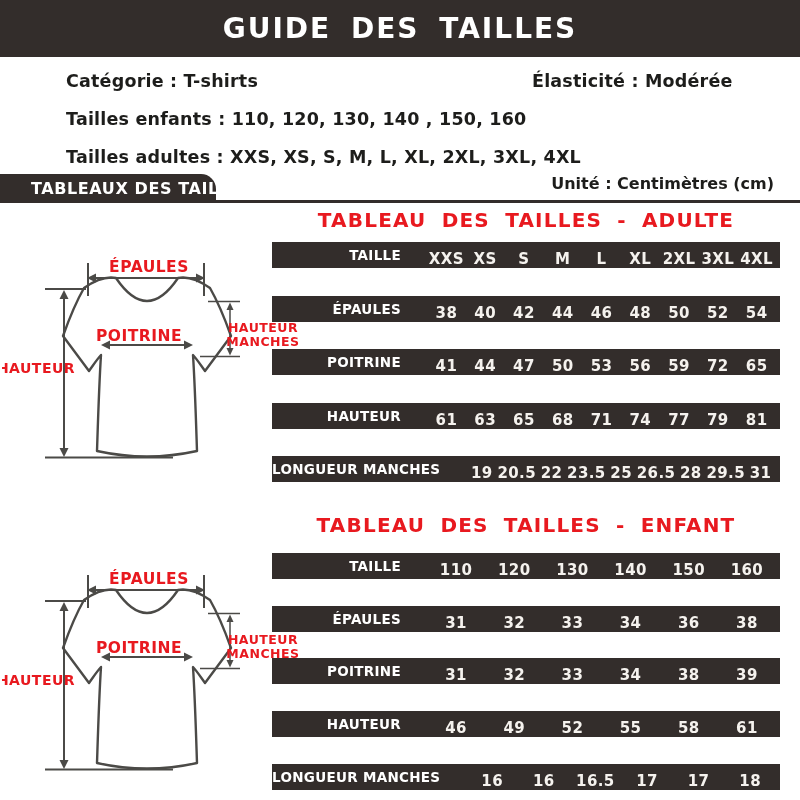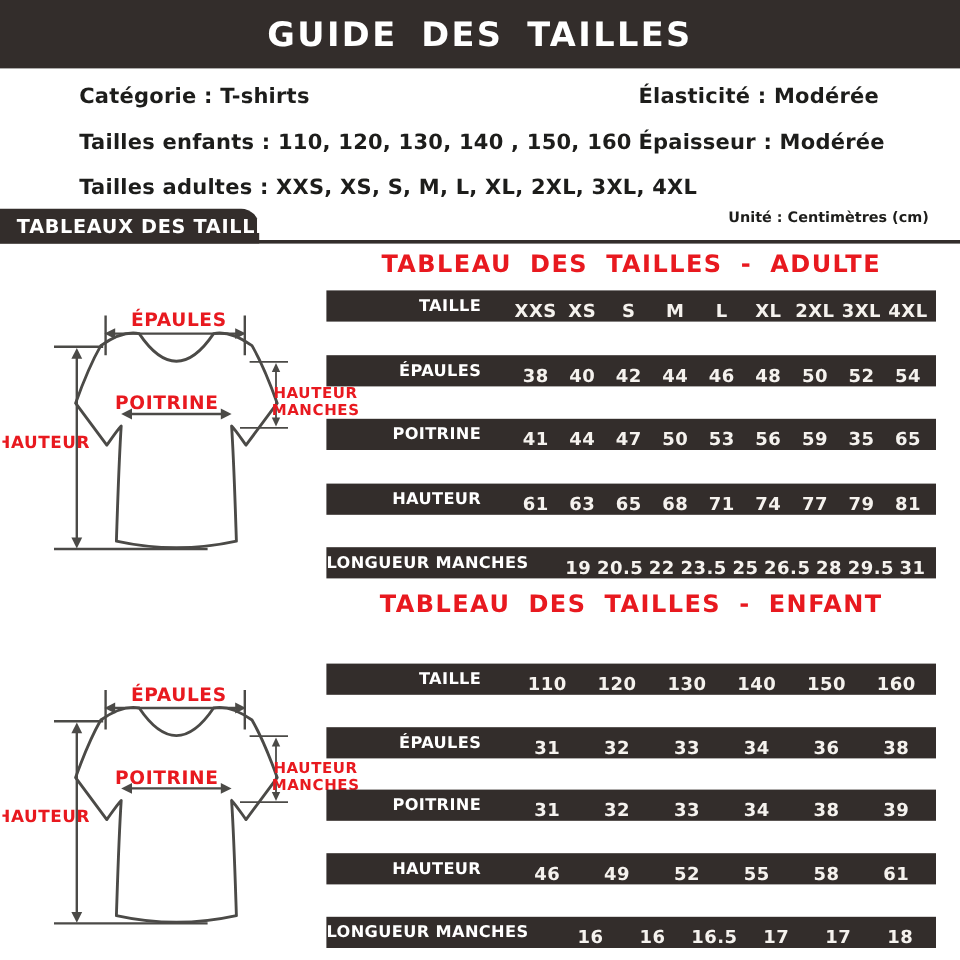--- a/index.html
+++ b/index.html
@@ -21,29 +21,29 @@
   .info-item{position:absolute;font-size:17.5px;font-weight:bold;color:var(--ink);white-space:nowrap;letter-spacing:0.2px;}
   #info-category{left:66px;top:71px;}
   #info-elasticity{left:532px;top:71px;}
   #info-child-sizes{left:66px;top:109px;}
   #info-thickness{left:532px;top:109px;}
   #info-adult-sizes{left:66px;top:147px;}
 
   
   .ribbon{position:absolute;left:0;top:174px;width:216px;height:29px;background:var(--dark);
           border-radius:0 15px 0 0;color:#fff;font-weight:bold;font-size:16px;line-height:29px;
-          padding-left:14px;box-sizing:border-box;letter-spacing:0.6px;white-space:nowrap;}
+          padding-left:31px;box-sizing:border-box;letter-spacing:0.6px;white-space:nowrap;}
   .divider{position:absolute;left:0;top:200px;width:800px;height:3px;background:var(--dark);}
-  .unit{position:absolute;top:174px;right:26px;font-size:12px;font-weight:bold;color:var(--ink);white-space:nowrap;}
+  .unit{position:absolute;top:174px;right:26px;font-size:16px;font-weight:bold;color:var(--ink);white-space:nowrap;}
 
   
   .table-title{position:absolute;left:272px;width:508px;margin:0;text-align:center;color:var(--red);
                font-size:20px;font-weight:bold;letter-spacing:1.2px;word-spacing:7px;white-space:nowrap;}
   #adult-title{top:208px;}
-  #child-title{top:491px;}
+  #child-title{top:513px;}
 
   
   .rows{position:absolute;left:272px;width:508px;display:flex;flex-direction:column;}
   #adult-rows{top:242px;gap:27.5px;}
   #child-rows{top:553px;gap:26.7px;}
   .row-bar{height:26px;background:var(--dark);display:flex;align-items:center;}
   .row-label{flex:0 0 155px;box-sizing:border-box;padding-right:26px;text-align:right;color:#fff;
              font-size:13.5px;font-weight:bold;letter-spacing:0.3px;white-space:nowrap;}
   .row-values{flex:1;display:flex;height:100%;align-items:flex-end;padding-right:4px;}
   .cell{flex:1;text-align:center;color:#f5f2ee;font-size:15px;font-weight:bold;letter-spacing:0.4px;}
@@ -67,21 +67,20 @@
 
 <div class="page">
 
   <header class="banner">
     <h1>GUIDE DES TAILLES</h1>
   </header>
 
   <div class="info-item" id="info-elasticity">Élasticité : Modérée</div>
   <div class="info-item" id="info-category">Catégorie : T-shirts</div>
   <div class="info-item" id="info-child-sizes">Tailles enfants : 110, 120, 130, 140 , 150, 160</div>
-  <div class="info-item" id="info-thickness">Épaisseur : Modérée</div>
   <div class="info-item" id="info-adult-sizes">Tailles adultes : XXS, XS, S, M, L, XL, 2XL, 3XL, 4XL</div>
 
   <div class="divider"></div>
   <div class="ribbon">TABLEAUX DES TAILLES</div>
   <div class="unit">Unité : Centimètres (cm)</div>
 
   <svg class="diagram" id="diagram-adult" viewBox="0 0 300 252">
     <path class="shirt" d="M 82,52 C 92,45 104,40 114,42 Q 145,88 176,42 C 186,40 198,45 208,52
          C 216,66 224,86 229,100 L 203,135 C 198,128 194,122 191,119
          C 193,150 194,185 195,215 Q 145,226 95,215 C 96,185 97,150 99,119
@@ -190,21 +189,21 @@
       <div class="row-bar">
         <div class="row-label">POITRINE</div>
         <div class="row-values">
           <div class="cell">41</div>
           <div class="cell">44</div>
           <div class="cell">47</div>
           <div class="cell">50</div>
           <div class="cell">53</div>
           <div class="cell">56</div>
           <div class="cell">59</div>
-          <div class="cell">35</div>
+          <div class="cell">72</div>
           <div class="cell">65</div>
         </div>
       </div>
       <div class="row-bar">
         <div class="row-label">HAUTEUR</div>
         <div class="row-values">
           <div class="cell">61</div>
           <div class="cell">63</div>
           <div class="cell">65</div>
           <div class="cell">68</div>

